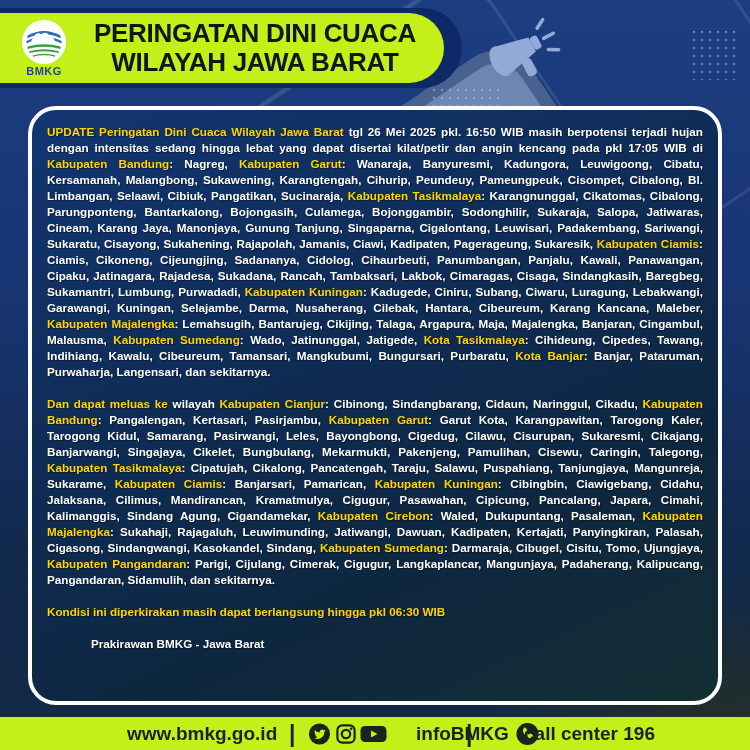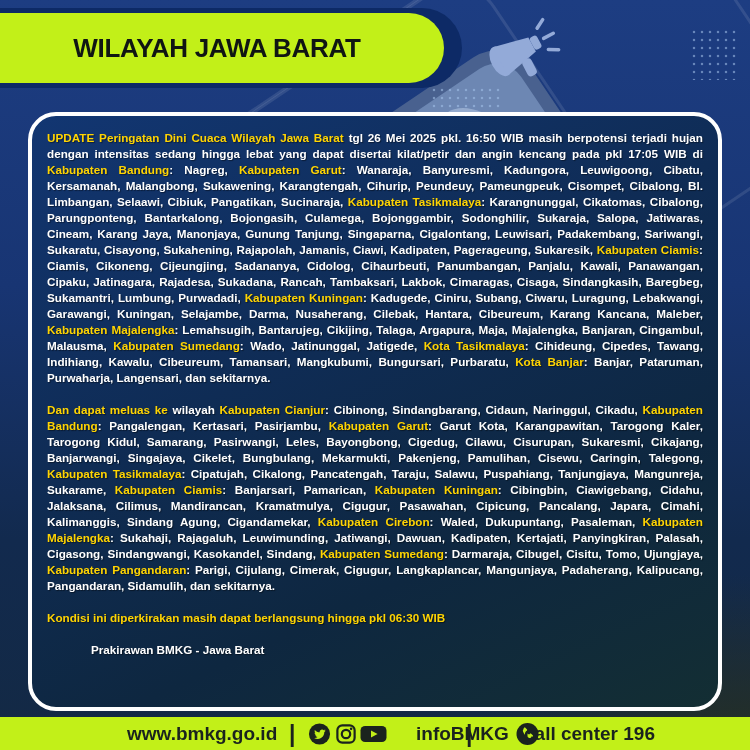--- a/index.html
+++ b/index.html
@@ -27,21 +27,21 @@
   .d2{left:690px;top:28px;width:48px;height:52px;}
   .mega{position:absolute;left:478px;top:14px;}
   
   .banner-shadow{position:absolute;left:0;top:8px;width:462px;height:80px;background:#0d2a66;border-radius:0 44px 44px 0;z-index:2;}
   .banner{position:absolute;left:0;top:13px;width:444px;height:70px;background:#c2f018;border-radius:0 36px 36px 0;
     display:flex;align-items:center;z-index:3;}
   .logo{margin-left:12px;width:64px;display:flex;flex-direction:column;align-items:center;line-height:1;}
   .logo-label{font-weight:bold;font-size:11px;color:#2b3fa0;letter-spacing:.5px;margin-top:1px;}
   .title{flex:1;text-align:center;color:#101613;font-weight:bold;font-size:26px;line-height:29px;letter-spacing:-.3px;padding-right:10px;}
   
-  .panel{position:absolute;left:28px;top:112px;width:694px;height:599px;box-sizing:border-box;
+  .panel{position:absolute;left:28px;top:106px;width:694px;height:599px;box-sizing:border-box;
     border:4px solid #ffffff;border-radius:28px;z-index:2;padding:14px 15px;
     background:linear-gradient(155deg,#123672 0%,#0f2c55 40%,#0e2740 70%,#132e33 100%);}
   .text{color:#ffffff;font-size:11.7px;line-height:16px;font-weight:bold;text-align:justify;
     text-shadow:1px 1.4px 1px rgba(0,0,0,.45);}
   .para{margin:0 0 16px;}
   .para:last-child{margin-bottom:0;padding-left:44px;}
   .hl{color:#ffd402;}
   
   .footer{position:absolute;left:0;bottom:0;width:750px;height:33px;background:#c2f018;z-index:3;
     color:#1a231e;font-weight:bold;font-size:19px;}
@@ -83,21 +83,39 @@
         <path d="M20 22 L56 30 L56 46 L20 54 Z"></path>
         <rect x="56" y="31" width="8" height="14" rx="3"></rect>
         <rect x="38" y="48" width="10" height="18" rx="4"></rect>
         <path d="M68 26 l9 -5 M69 38 h11 M68 50 l9 5" stroke="#93aad8" stroke-width="3.5" fill="none" stroke-linecap="round"></path>
       </g>
     </svg>
   </div>
 
   <div class="banner-shadow"></div>
   <header class="banner">
+    <div class="logo">
+      <svg width="46" height="46" viewBox="0 0 100 100">
+        <circle cx="50" cy="50" r="48" fill="#ffffff"></circle>
+        <path d="M14 36 Q50 16 86 36 L86 42 Q50 24 14 42 Z" fill="#2e6db4"></path>
+        <path d="M12 48 Q50 28 88 48 L88 53 Q50 35 12 53 Z" fill="#2e6db4"></path>
+        <g fill="#ffffff">
+          <ellipse cx="48" cy="46" rx="25" ry="10"></ellipse>
+          <circle cx="38" cy="40" r="9"></circle>
+          <circle cx="52" cy="38" r="8"></circle>
+          <circle cx="63" cy="43" r="7"></circle>
+        </g>
+        <path d="M14 60 Q50 50 86 60 L86 65 Q50 56 14 65 Z" fill="#3aa13f"></path>
+        <path d="M18 70 Q50 61 82 70 L82 74 Q50 66 18 74 Z" fill="#3aa13f"></path>
+        <path d="M26 79 Q50 72 74 79 L74 82 Q50 76 26 82 Z" fill="#3aa13f"></path>
+      </svg>
+      <span class="logo-label">BMKG</span>
+    </div>
     <div class="title">
+      <div>PERINGATAN DINI CUACA</div>
       <div>WILAYAH JAWA BARAT</div>
     </div>
   </header>
 
   <main class="panel">
     <div class="text">
         <p class="para"><span class="hl">UPDATE Peringatan Dini Cuaca Wilayah Jawa Barat</span><span> tgl 26 Mei 2025 pkl. 16:50 WIB masih berpotensi terjadi hujan dengan intensitas sedang hingga lebat yang dapat disertai kilat/petir dan angin kencang pada pkl 17:05 WIB di </span><span class="hl">Kabupaten Bandung</span><span>: Nagreg, </span><span class="hl">Kabupaten Garut</span><span>: Wanaraja, Banyuresmi, Kadungora, Leuwigoong, Cibatu, Kersamanah, Malangbong, Sukawening, Karangtengah, Cihurip, Peundeuy, Pameungpeuk, Cisompet, Cibalong, Bl. Limbangan, Selaawi, Cibiuk, Pangatikan, Sucinaraja, </span><span class="hl">Kabupaten Tasikmalaya</span><span>: Karangnunggal, Cikatomas, Cibalong, Parungponteng, Bantarkalong, Bojongasih, Culamega, Bojonggambir, Sodonghilir, Sukaraja, Salopa, Jatiwaras, Cineam, Karang Jaya, Manonjaya, Gunung Tanjung, Singaparna, Cigalontang, Leuwisari, Padakembang, Sariwangi, Sukaratu, Cisayong, Sukahening, Rajapolah, Jamanis, Ciawi, Kadipaten, Pagerageung, Sukaresik, </span><span class="hl">Kabupaten Ciamis</span><span>: Ciamis, Cikoneng, Cijeungjing, Sadananya, Cidolog, Cihaurbeuti, Panumbangan, Panjalu, Kawali, Panawangan, Cipaku, Jatinagara, Rajadesa, Sukadana, Rancah, Tambaksari, Lakbok, Cimaragas, Cisaga, Sindangkasih, Baregbeg, Sukamantri, Lumbung, Purwadadi, </span><span class="hl">Kabupaten Kuningan</span><span>: Kadugede, Ciniru, Subang, Ciwaru, Luragung, Lebakwangi, Garawangi, Kuningan, Selajambe, Darma, Nusaherang, Cilebak, Hantara, Cibeureum, Karang Kancana, Maleber, </span><span class="hl">Kabupaten Majalengka</span><span>: Lemahsugih, Bantarujeg, Cikijing, Talaga, Argapura, Maja, Majalengka, Banjaran, Cingambul, Malausma, </span><span class="hl">Kabupaten Sumedang</span><span>: Wado, Jatinunggal, Jatigede, </span><span class="hl">Kota Tasikmalaya</span><span>: Cihideung, Cipedes, Tawang, Indihiang, Kawalu, Cibeureum, Tamansari, Mangkubumi, Bungursari, Purbaratu, </span><span class="hl">Kota Banjar</span><span>: Banjar, Pataruman, Purwaharja, Langensari, dan sekitarnya.</span></p>
         <p class="para"><span class="hl">Dan dapat meluas ke</span><span> wilayah </span><span class="hl">Kabupaten Cianjur</span><span>: Cibinong, Sindangbarang, Cidaun, Naringgul, Cikadu, </span><span class="hl">Kabupaten Bandung</span><span>: Pangalengan, Kertasari, Pasirjambu, </span><span class="hl">Kabupaten Garut</span><span>: Garut Kota, Karangpawitan, Tarogong Kaler, Tarogong Kidul, Samarang, Pasirwangi, Leles, Bayongbong, Cigedug, Cilawu, Cisurupan, Sukaresmi, Cikajang, Banjarwangi, Singajaya, Cikelet, Bungbulang, Mekarmukti, Pakenjeng, Pamulihan, Cisewu, Caringin, Talegong, </span><span class="hl">Kabupaten Tasikmalaya</span><span>: Cipatujah, Cikalong, Pancatengah, Taraju, Salawu, Puspahiang, Tanjungjaya, Mangunreja, Sukarame, </span><span class="hl">Kabupaten Ciamis</span><span>: Banjarsari, Pamarican, </span><span class="hl">Kabupaten Kuningan</span><span>: Cibingbin, Ciawigebang, Cidahu, Jalaksana, Cilimus, Mandirancan, Kramatmulya, Cigugur, Pasawahan, Cipicung, Pancalang, Japara, Cimahi, Kalimanggis, Sindang Agung, Cigandamekar, </span><span class="hl">Kabupaten Cirebon</span><span>: Waled, Dukupuntang, Pasaleman, </span><span class="hl">Kabupaten Majalengka</span><span>: Sukahaji, Rajagaluh, Leuwimunding, Jatiwangi, Dawuan, Kadipaten, Kertajati, Panyingkiran, Palasah, Cigasong, Sindangwangi, Kasokandel, Sindang, </span><span class="hl">Kabupaten Sumedang</span><span>: Darmaraja, Cibugel, Cisitu, Tomo, Ujungjaya, </span><span class="hl">Kabupaten Pangandaran</span><span>: Parigi, Cijulang, Cimerak, Cigugur, Langkaplancar, Mangunjaya, Padaherang, Kalipucang, Pangandaran, Sidamulih, dan sekitarnya.</span></p>
         <p class="para"><span class="hl">Kondisi ini diperkirakan masih dapat berlangsung hingga pkl 06:30 WIB</span></p>
         <p class="para"><span>Prakirawan BMKG - Jawa Barat</span></p>

